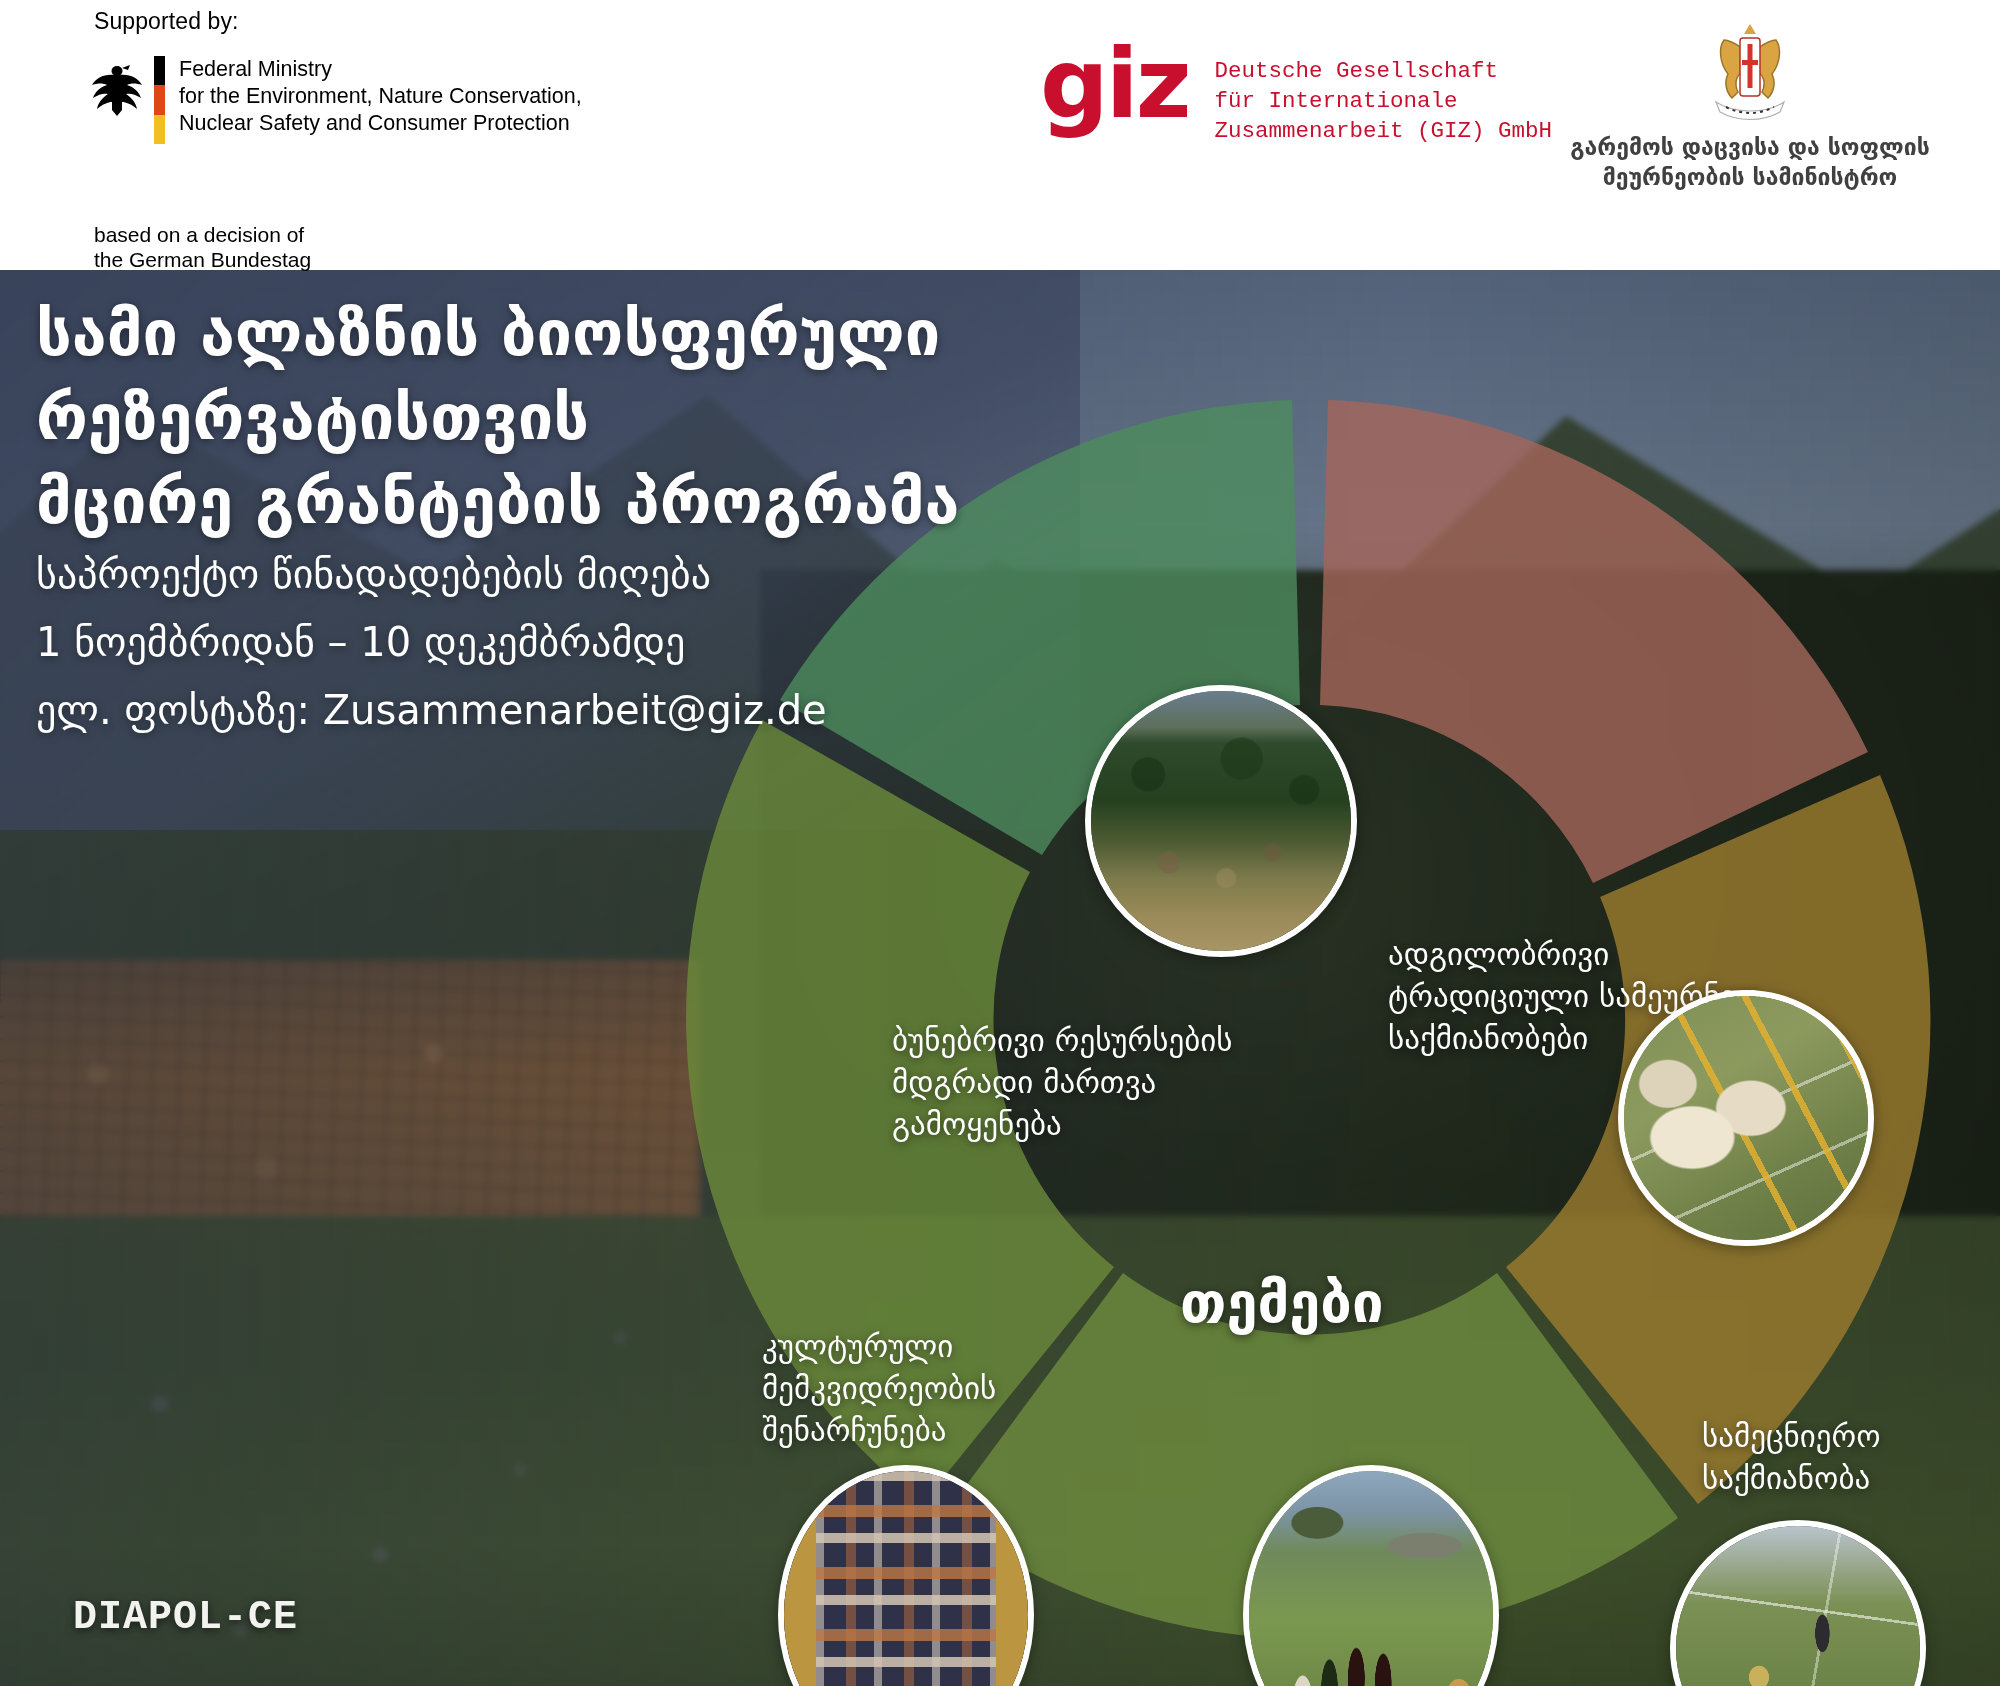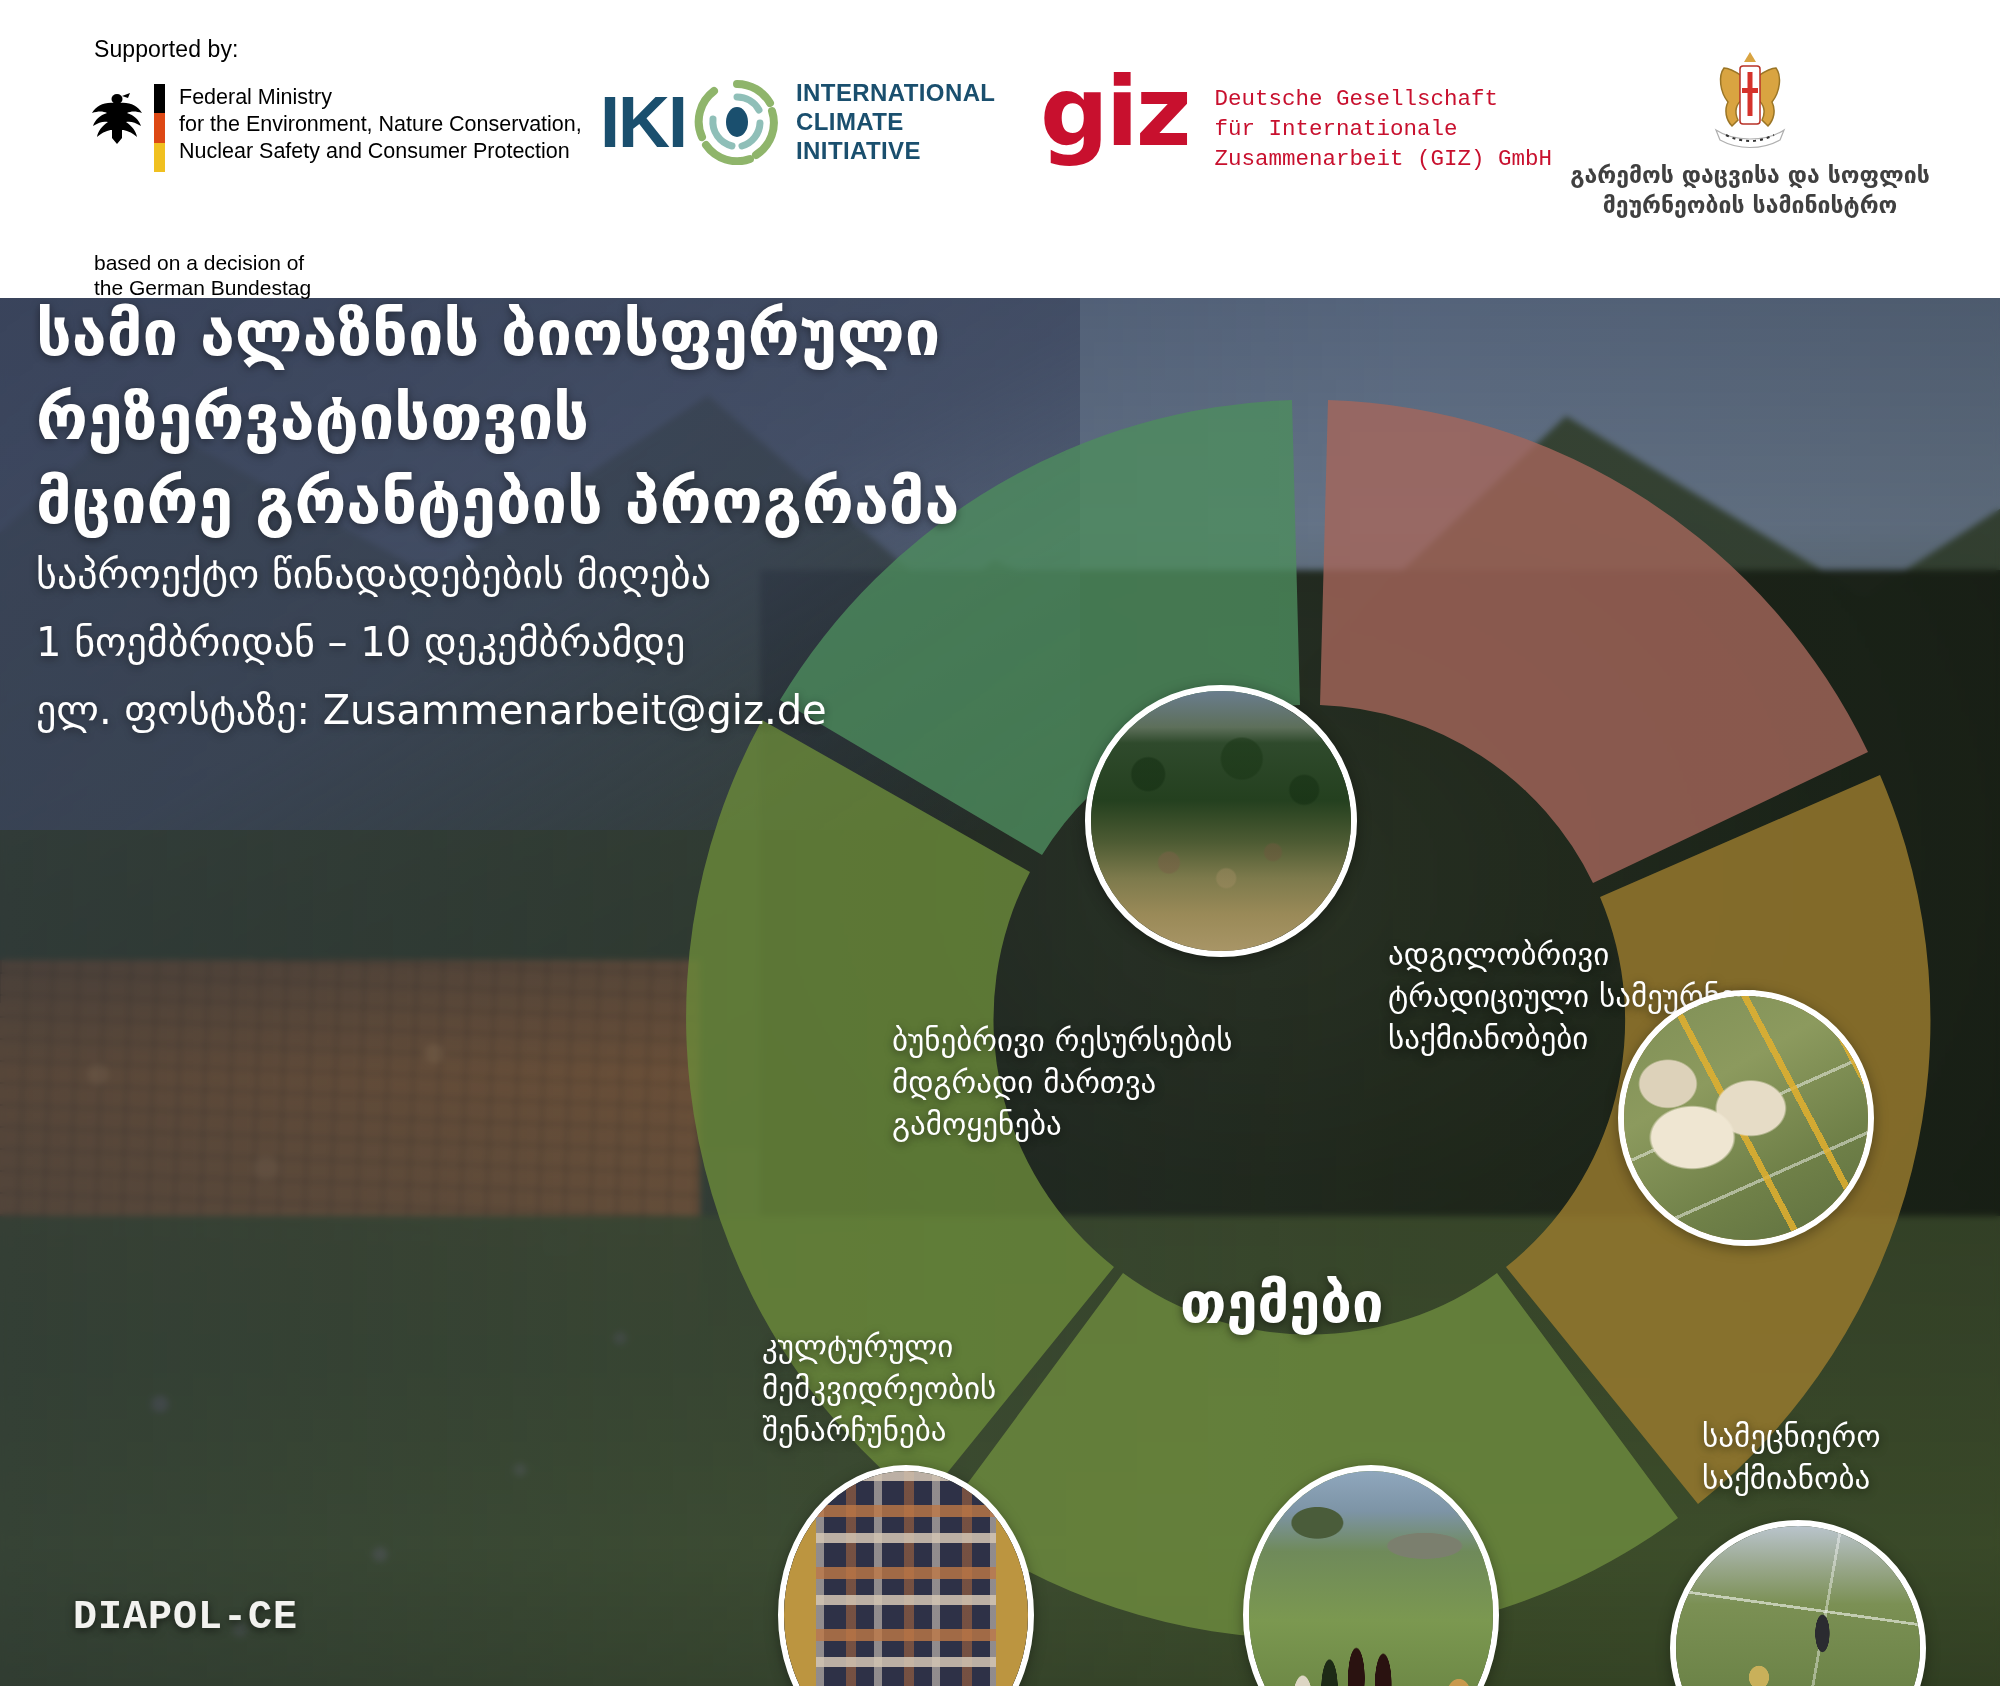--- a/index.html
+++ b/index.html
@@ -21,21 +21,20 @@
   }
 
   
   .header {
     position: absolute;
     left: 0; top: 0;
     width: 2000px;
     height: 270px;
     background: #ffffff;
     z-index: 40;
-    margin-top: 28px;
   }
 
   .supported-by {
     position: absolute;
     left: 94px; top: 8px;
     font-family: "Liberation Sans", sans-serif;
     font-size: 23px;
     font-weight: 400;
     color: #000;
     letter-spacing: 0.1px;
@@ -476,42 +475,20 @@
         <div>for the Environment, Nature Conservation,</div>
         <div>Nuclear Safety and Consumer Protection</div>
       </div>
     </div>
 
     <div class="based-on">
       <div>based on a decision of</div>
       <div>the German Bundestag</div>
     </div>
 
-    <div class="iki-block">
-      <div class="iki-wordmark">IKI</div>
-      <div class="iki-mark">
-        <svg viewBox="0 0 86 86" width="86" height="86" aria-hidden="true">
-          <g fill="none" stroke-linecap="round">
-            <path d="M43 5 a38 38 0 0 1 33 19" stroke="#8FB56B" stroke-width="8"></path>
-            <path d="M78 32 a38 38 0 0 1 -16 44" stroke="#8FB56B" stroke-width="8"></path>
-            <path d="M56 80 a38 38 0 0 1 -44 -14" stroke="#8FB56B" stroke-width="8"></path>
-            <path d="M8 58 a38 38 0 0 1 12 -46" stroke="#8FB56B" stroke-width="8"></path>
-            <path d="M43 18 a25 25 0 0 1 22 13" stroke="#8FBFB8" stroke-width="7"></path>
-            <path d="M66 44 a25 25 0 0 1 -18 23" stroke="#8FBFB8" stroke-width="7"></path>
-            <path d="M38 67 a25 25 0 0 1 -19 -27" stroke="#8FBFB8" stroke-width="7"></path>
-          </g>
-          <ellipse cx="43" cy="43" rx="11" ry="15" fill="#1A4F6E"></ellipse>
-        </svg>
-      </div>
-      <div class="iki-text">
-        <div>INTERNATIONAL</div>
-        <div>CLIMATE</div>
-        <div>INITIATIVE</div>
-      </div>
-    </div>
 
     <div class="giz-block">
       <div class="giz-wordmark">giz</div>
       <div class="giz-text">
         <div>Deutsche Gesellschaft</div>
         <div>für Internationale</div>
         <div>Zusammenarbeit (GIZ) GmbH</div>
       </div>
     </div>
 

